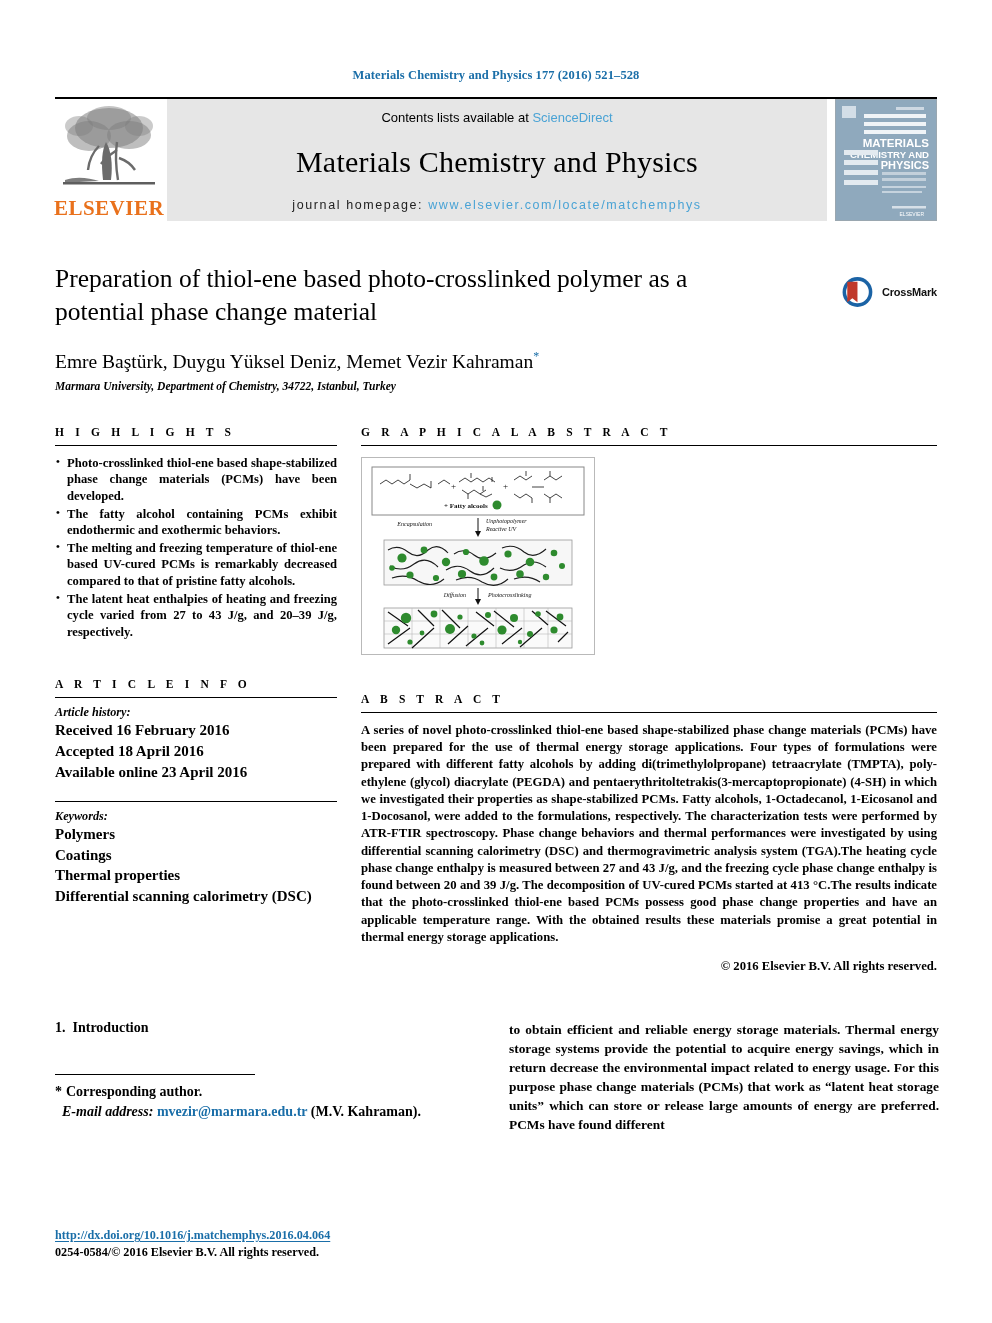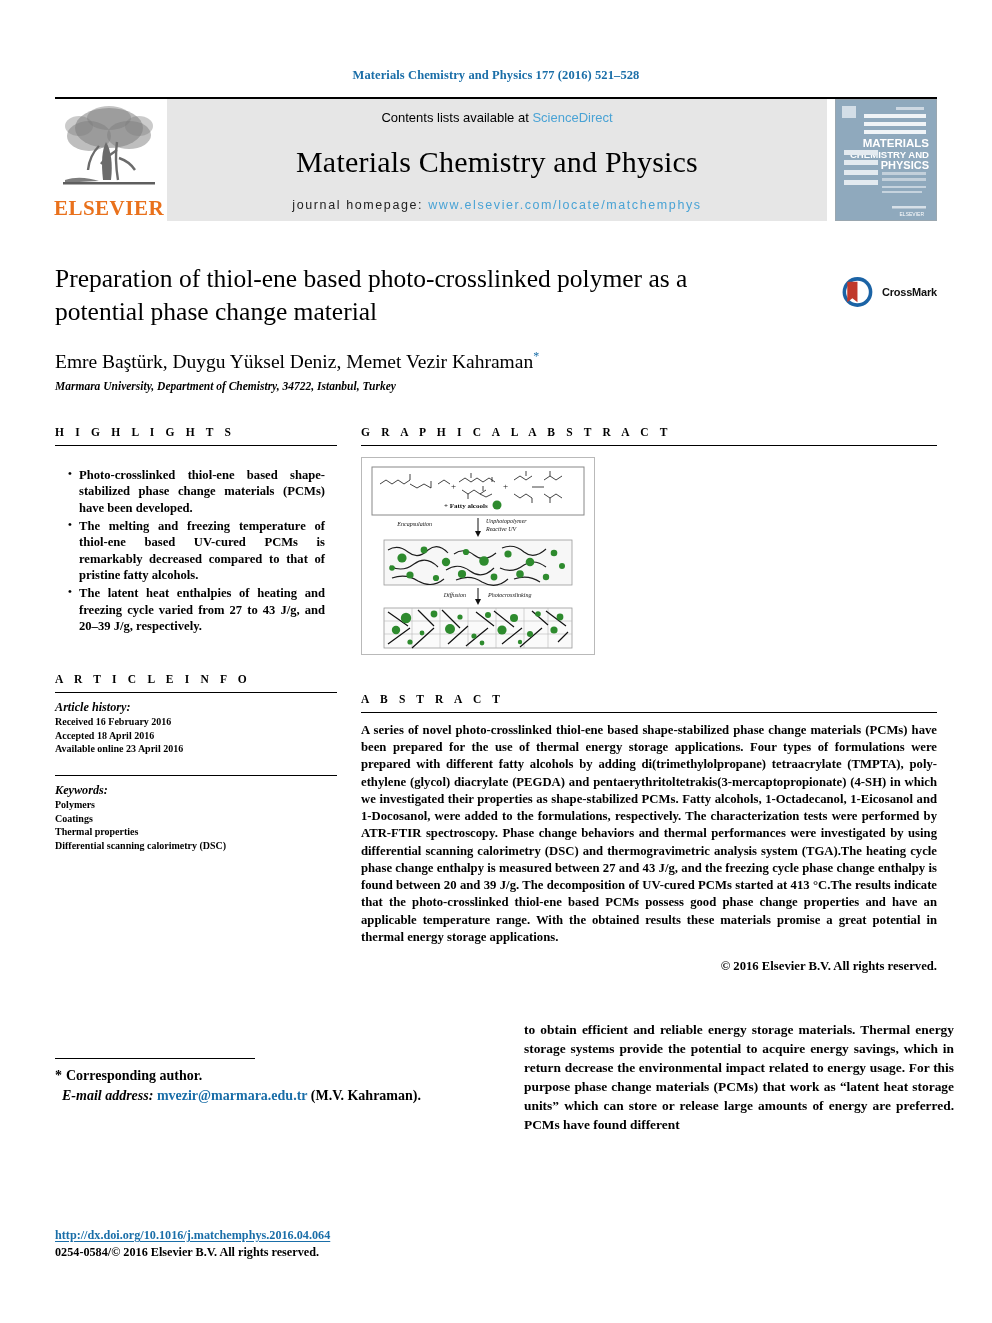--- a/index.html
+++ b/index.html
@@ -176,21 +176,21 @@
     font-weight: bold;
     font-size: 11.5px;
     letter-spacing: 4.2px;
     color: #000;
     margin-bottom: 7px;
   }
   .rule { border-top: 1.6px solid #000; }
   .rule-thin { border-top: 1px solid #000; }
 
   .highlights {
-    margin: 12px;
+    margin: 0;
     padding: 9px 0 0 0;
     list-style: none;
   }
   .highlights li {
     position: relative;
     padding-left: 12px;
     margin-bottom: 1px;
     font-family: "Liberation Serif", serif;
     font-size: 12.6px;
     line-height: 1.32;
@@ -208,21 +208,21 @@
   .artinfo-block { margin-top: 38px; }
   .artinfo-body { padding-top: 7px; }
   .artinfo-label {
     font-style: italic;
     font-weight: bold;
     font-size: 12.2px;
     font-family: "Liberation Serif", serif;
   }
   .artinfo-line {
     font-family: "Liberation Serif", serif;
-    font-size: 10px;
+    font-size: 15px;
     font-weight: bold;
     line-height: 1.37;
   }
   .artinfo-gap { height: 19px; }
 
   
   .ga-figure {
     margin-top: 11px;
     width: 232px;
     height: 196px;
@@ -252,21 +252,21 @@
 
   
   .body-cols {
     margin-top: 46px;
     display: flex;
   }
   .body-col {
     width: 430px;
     flex: 0 0 430px;
   }
-  .body-col.right { margin-left: 39px; }
+  .body-col.right { margin-left: 24px; }
   .section-title {
     font-family: "Liberation Serif", serif;
     font-weight: bold;
     font-size: 14px;
     margin-bottom: 17px;
   }
   .body-para {
     font-family: "Liberation Serif", serif;
     font-size: 13.4px;
     line-height: 1.42;
@@ -404,20 +404,21 @@
   </div>
 
   <div class="cols">
 
     <div class="col-left">
 
       <div class="sec-head">H I G H L I G H T S</div>
       <div class="rule"></div>
       <ul class="highlights">
         <li>Photo-crosslinked thiol-ene based shape-stabilized phase change materials (PCMs) have been developed.</li>
+        <li>The fatty alcohol containing PCMs exhibit endothermic and exothermic behaviors.</li>
         <li>The melting and freezing temperature of thiol-ene based UV-cured PCMs is remarkably decreased compared to that of pristine fatty alcohols.</li>
         <li>The latent heat enthalpies of heating and freezing cycle varied from 27 to 43 J/g, and 20–39 J/g, respectively.</li>
       </ul>
 
       <div class="artinfo-block">
         <div class="sec-head">A R T I C L E   I N F O</div>
         <div class="rule"></div>
         <div class="artinfo-body">
           <div class="artinfo-label">Article history:</div>
           <div class="artinfo-line">Received 16 February 2016</div>
@@ -558,20 +559,23 @@
         <div class="sec-head">A B S T R A C T</div>
         <div class="rule"></div>
         <div class="abstract-text">A series of novel photo-crosslinked thiol-ene based shape-stabilized phase change materials (PCMs) have been prepared for the use of thermal energy storage applications. Four types of formulations were prepared with different fatty alcohols by adding di(trimethylolpropane) tetraacrylate (TMPTA), poly-ethylene (glycol) diacrylate (PEGDA) and pentaerythritoltetrakis(3-mercaptopropionate) (4-SH) in which we investigated their properties as shape-stabilized PCMs. Fatty alcohols, 1-Octadecanol, 1-Eicosanol and 1-Docosanol, were added to the formulations, respectively. The characterization tests were performed by ATR-FTIR spectroscopy. Phase change behaviors and thermal performances were investigated by using differential scanning calorimetry (DSC) and thermogravimetric analysis system (TGA).The heating cycle phase change enthalpy is measured between 27 and 43 J/g, and the freezing cycle phase change enthalpy is found between 20 and 39 J/g. The decomposition of UV-cured PCMs started at 413 °C.The results indicate that the photo-crosslinked thiol-ene based PCMs possess good phase change properties and have an applicable temperature range. With the obtained results these materials promise a great potential in thermal energy storage applications.</div>
         <div class="copyright">© 2016 Elsevier B.V. All rights reserved.</div>
       </div>
     </div>
   </div>
 
   <div class="body-cols">
     <div class="body-col">
+      <div class="section-title">
+        <span>1.</span>&nbsp;&nbsp;<span>Introduction</span>
+      </div>
 
       <div class="footnote">
         <div class="footnote-line">
           <span class="footnote-star">*</span><span>Corresponding author.</span>
         </div>
         <div class="footnote-line">
           &nbsp;&nbsp;<span class="em-label">E-mail address:</span>
           <span class="email">mvezir@marmara.edu.tr</span>
           <span>(M.V. Kahraman).</span>
         </div>

